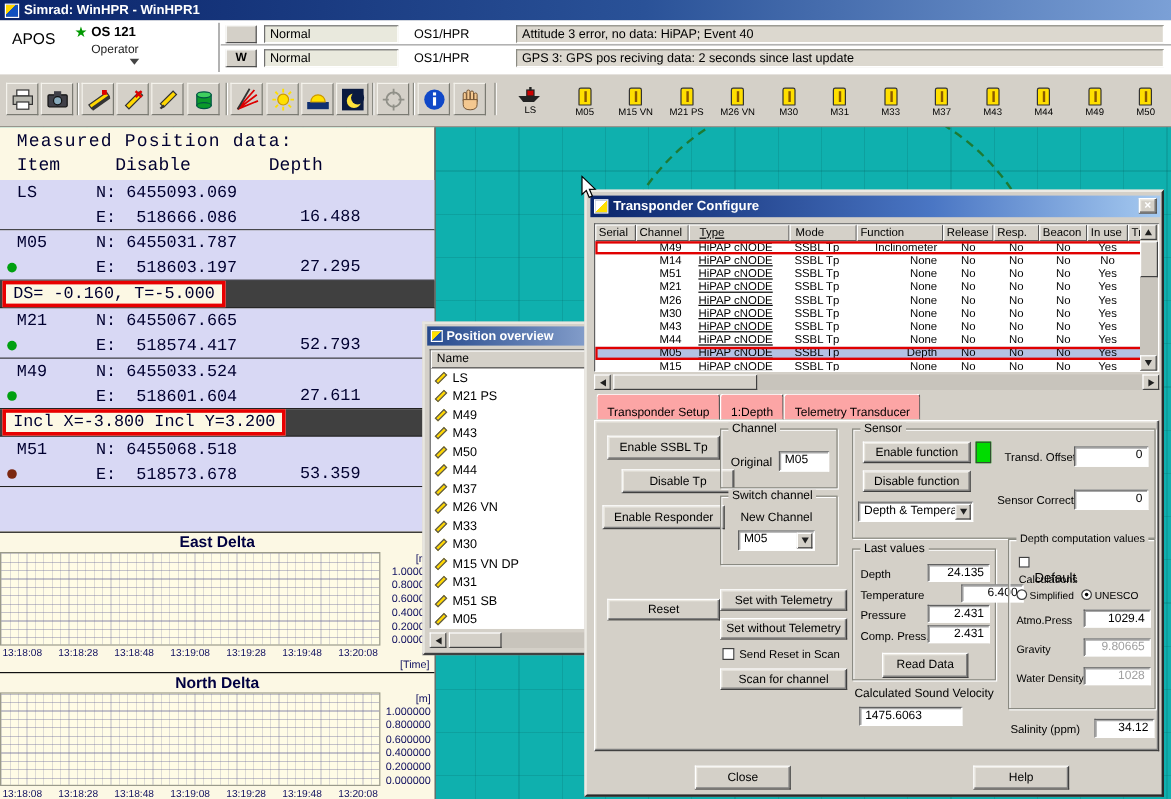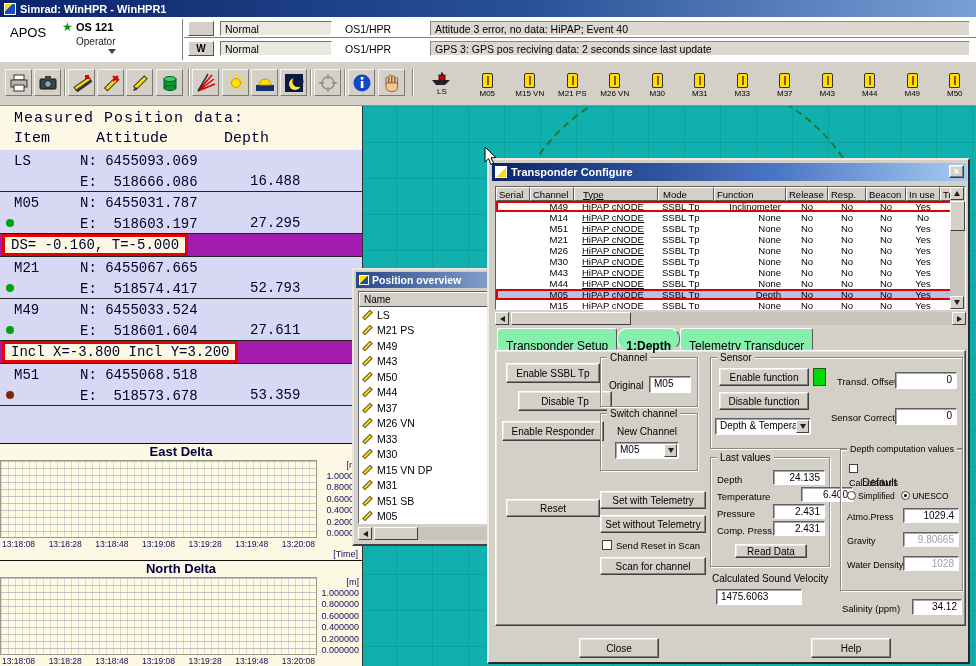--- a/index.html
+++ b/index.html
@@ -58,21 +58,21 @@
   .pblock{position:absolute;left:0;width:362px;height:42px;background:#d8d8f4;border-bottom:1px solid #222;font-size:14px;}
   .pfill{position:absolute;left:0;width:362px;background:#d8d8f4;}
   .pl1{height:21px;display:flex;align-items:center;white-space:pre;padding-left:14px;}
   .pitem{display:inline-block;width:66px;}
   .pl2{position:relative;height:21px;display:flex;align-items:center;white-space:pre;padding-left:80px;}
   .pbul{position:absolute;left:6px;top:6px;width:8px;height:8px;border-radius:50%;}
   .pbul[data-color="green"]{background:#00a010;}
   .pbul[data-color="maroon"]{background:#7c2810;}
   .pbul[data-color="none"]{background:transparent;}
   .pdepth{position:absolute;left:250px;top:2px;}
-  .pnote{position:absolute;left:0;width:362px;height:23px;background:#a21caf;border-bottom:1px solid #222;display:flex;align-items:center;}
+  .pnote{position:absolute;left:0;width:362px;height:23px;background:#404040;border-bottom:1px solid #222;display:flex;align-items:center;}
   .pnote .rbox{border:3px solid #e80000;font-size:14px;padding:0 6px;margin-left:2px;background:#fcf8e4;white-space:pre;}
 
   
   .chart{position:absolute;left:0;width:362px;border-top:1px solid #101010;background:#fcf8e4;font-family:"Liberation Sans",sans-serif;}
   .ctitle{height:16px;text-align:center;font-weight:bold;font-size:13px;color:#000040;}
   .cbody{display:flex;}
   .plot{flex:1;background:#fffce6;border:1px solid #9a9a8a;
      background-image:repeating-linear-gradient(to bottom,rgba(100,100,150,.38) 0 1px,transparent 1px 7px),
                       repeating-linear-gradient(to right,rgba(100,100,150,.22) 0 1px,transparent 1px 7px);}
   .ycol{width:45px;display:flex;flex-direction:column;font-size:9px;color:#101060;text-align:right;padding-right:3px;}
@@ -133,23 +133,23 @@
   .c{white-space:nowrap;overflow:hidden;flex:0 0 auto;}
   .c0{width:34px;} .c1{width:44px;text-align:right;padding-right:6px;} .c2{width:84px;padding-left:8px;text-decoration:underline;}
   .c3{width:56px;padding-left:4px;} .c4{width:72px;text-align:right;padding-right:5px;}
   .c5{width:42px;text-align:center;} .c6{width:38px;text-align:center;} .c7{width:40px;text-align:center;}
   .c8{width:34px;text-align:center;} .c9{width:12px;}
   .vscroll{position:absolute;right:0;top:0;width:15px;height:122px;background:#c8c4bc;display:flex;flex-direction:column;justify-content:space-between;}
   .vthumb{position:absolute;right:0;top:14px;width:15px;height:30px;background:#d4d0c8;border:1px solid;border-color:#fff #404040 #404040 #fff;}
   .hscroll{position:absolute;left:6px;top:152px;width:471px;height:13px;background:#c8c4bc;display:flex;justify-content:space-between;}
   .hthumb{position:absolute;left:16px;top:0;width:120px;height:13px;background:#d4d0c8;border:1px solid;border-color:#fff #404040 #404040 #fff;}
   .tabs{position:absolute;left:8px;top:170px;height:20px;display:flex;align-items:flex-end;}
-  .tab{height:17px;font-size:12px;padding:10px 8px;background:#86efac;border:1px solid;border-color:#fff #585858 #d4d0c8 #fff;
+  .tab{height:17px;font-size:10px;padding:10px 8px;background:#fca5a5;border:1px solid;border-color:#fff #585858 #d4d0c8 #fff;
        border-radius:3px 3px 0 0;white-space:nowrap;}
-  .tab.active{height:16px;font-weight:bold;position:relative;z-index:3;border-radius:10px;}
+  .tab.active{height:16px;font-weight:normal;position:relative;z-index:3;}
   .dpanel{position:absolute;left:6px;top:190px;width:471px;height:276px;background:#d4d0c8;
        border:1px solid;border-color:#fff #404040 #404040 #fff;box-shadow:inset -1px -1px 0 #808080,inset 1px 1px 0 #ece9e2;}
   .led{position:absolute;background:#00dc00;border:1px solid #305030;}
   .cursor{position:absolute;left:484px;top:40px;z-index:40;}
 </style>
 </head>
 <body>
 
 <div class="screen">
 
@@ -338,21 +338,21 @@
 
   <div class="main">
     <svg class="mapsvg" width="976" height="560">
       <circle cx="690" cy="156" r="185" fill="none" stroke="#1d7a33" stroke-width="2" stroke-dasharray="7 5"></circle>
     </svg>
 
     <div class="left-panel">
       <div class="pp-title">Measured Position data:</div>
       <div class="pp-cols">
         <span class="h1">Item</span>
-        <span class="h2">Attitude</span>
+        <span class="h2">Disable</span>
         <span class="h3">Depth</span>
       </div>
 
       <div class="pblock" style="top:44px;">
         <div class="pl1"><span class="pitem">LS</span><span>N: 6455093.069</span></div>
         <div class="pl2"><span class="pbul" data-color="none"></span><span>E:  518666.086</span><span class="pdepth">16.488</span></div>
       </div>
       <div class="pblock" style="top:86px;">
         <div class="pl1"><span class="pitem">M05</span><span>N: 6455031.787</span></div>
         <div class="pl2"><span class="pbul" data-color="green"></span><span>E:  518603.197</span><span class="pdepth">27.295</span></div>
@@ -730,21 +730,21 @@
         <div class="group" style="left:214px;top:106px;width:120px;height:110px;">
           <span class="glabel">Last values</span>
           <span class="lbl" style="left:6px;top:16px;font-size:9.5px;">Depth</span>
           <span class="fld num" style="left:62px;top:12px;width:52px;height:15px;">24.135</span>
           <span class="lbl" style="left:6px;top:33px;font-size:9.5px;">Temperature</span>
           <span class="fld num" style="left:62px;top:29px;width:52px;height:15px;margin-left:28px;">6.400</span>
           <span class="lbl" style="left:6px;top:50px;font-size:9.5px;">Pressure</span>
           <span class="fld num" style="left:62px;top:46px;width:52px;height:15px;">2.431</span>
           <span class="lbl" style="left:6px;top:67px;font-size:9.5px;">Comp. Press.</span>
           <span class="fld num" style="left:62px;top:63px;width:52px;height:15px;">2.431</span>
-          <div class="btn" style="left:24px;top:86px;width:72px;height:14px;">Read Data</div>
+          <div class="btn" style="left:24px;top:86px;width:72px;height:21px;">Read Data</div>
         </div>
 
         <div class="group" style="left:344px;top:98px;width:123px;height:142px;">
           <span class="glabel" style="font-size:9px;">Depth computation values</span>
           <span class="cb" style="left:8px;top:14px;width:9px;height:9px;"></span>
           <span class="lbl" style="left:21px;top:26px;font-size:11px;">Default</span>
           <span class="lbl" style="left:8px;top:28px;font-size:9px;">Calculations</span>
           <span class="lbl" style="left:6px;top:41px;font-size:8.5px;">
             <span class="radio"></span><span>Simplified</span>
             <span class="radio sel" style="margin-left:4px;"></span><span>UNESCO</span>

